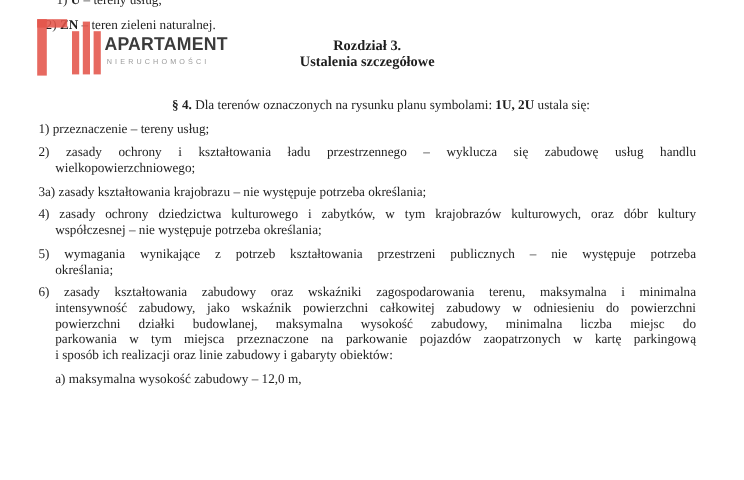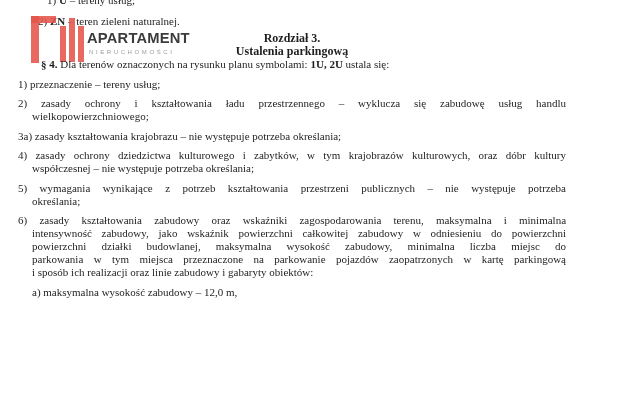--- a/index.html
+++ b/index.html
@@ -34,23 +34,23 @@
     letter-spacing:0.2px;color:#3b3b3b;
     transform:scaleX(0.95);transform-origin:left top;white-space:nowrap;
   }
   .brand-sub{
     position:absolute;left:89px;top:49px;
     font-family:"Liberation Sans", sans-serif;
     font-size:6px;line-height:7px;letter-spacing:2.6px;color:#9b9b9b;white-space:nowrap;
   }
 
   
-  .col{position:absolute;left:18px;top:0;width:548px;}
+  .col{position:absolute;left:32px;top:0;width:548px;}
   .heading{margin-top:32px;text-align:center;font-weight:bold;font-size:12px;line-height:13px;}
-  .intro{margin:0 0 0 0;text-indent:23px;}
+  .intro{margin:24px 0 0 0;text-indent:23px;text-align:center;}
   .item{margin:6.5px 0 0 0;padding-left:14px;}
   .item .fl{text-indent:-14px;}
   .item.suba{}
   .item.suba .fl{text-indent:0;}
   .jl{text-align:justify;text-align-last:justify;}
   b{font-weight:bold;}
 </style>
 </head>
 <body>
 
@@ -69,21 +69,21 @@
       <span class="bar b3"></span>
     </span>
     <div class="brand">APARTAMENT</div>
     <div class="brand-sub">NIERUCHOMOŚCI</div>
   </div>
 
   <div class="col">
 
     <div class="heading">
       <div>Rozdział 3.</div>
-      <div>Ustalenia parkingową</div>
+      <div>Ustalenia szczegółowe</div>
     </div>
 
     <p class="intro"><b>§ 4.</b><span> Dla terenów oznaczonych na rysunku planu symbolami: </span><b>1U, 2U</b><span> ustala się:</span></p>
 
     <div class="item">
       <div class="fl"><span>1)</span> <span>przeznaczenie – tereny usług;</span></div>
     </div>
 
     <div class="item">
       <div class="fl jl"><span>2)</span> <span>zasady ochrony i kształtowania ładu przestrzennego – wyklucza się zabudowę usług handlu</span></div>

